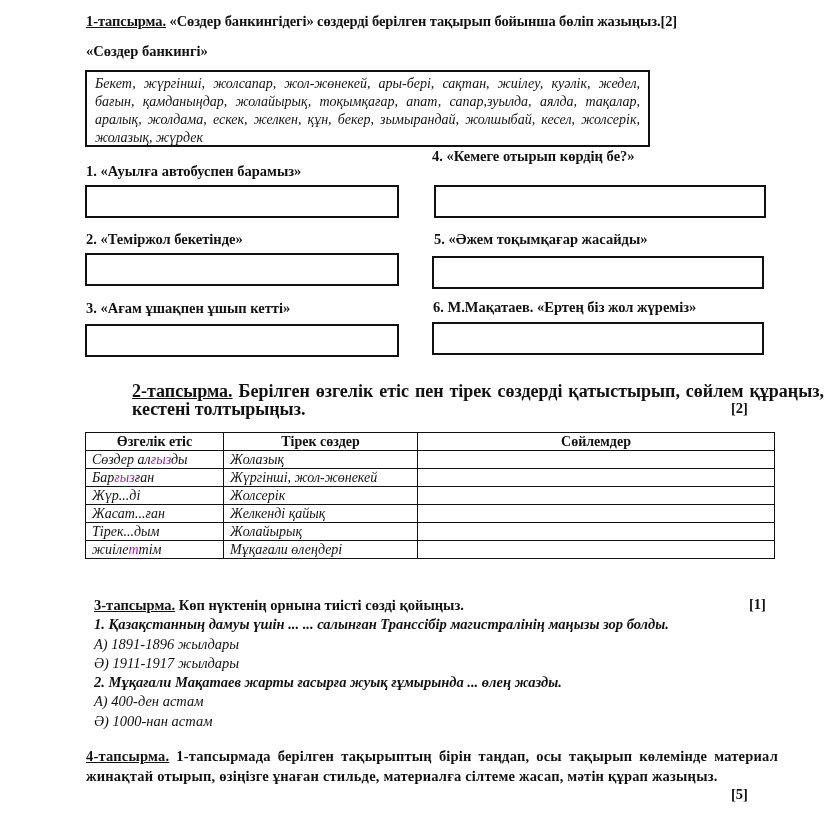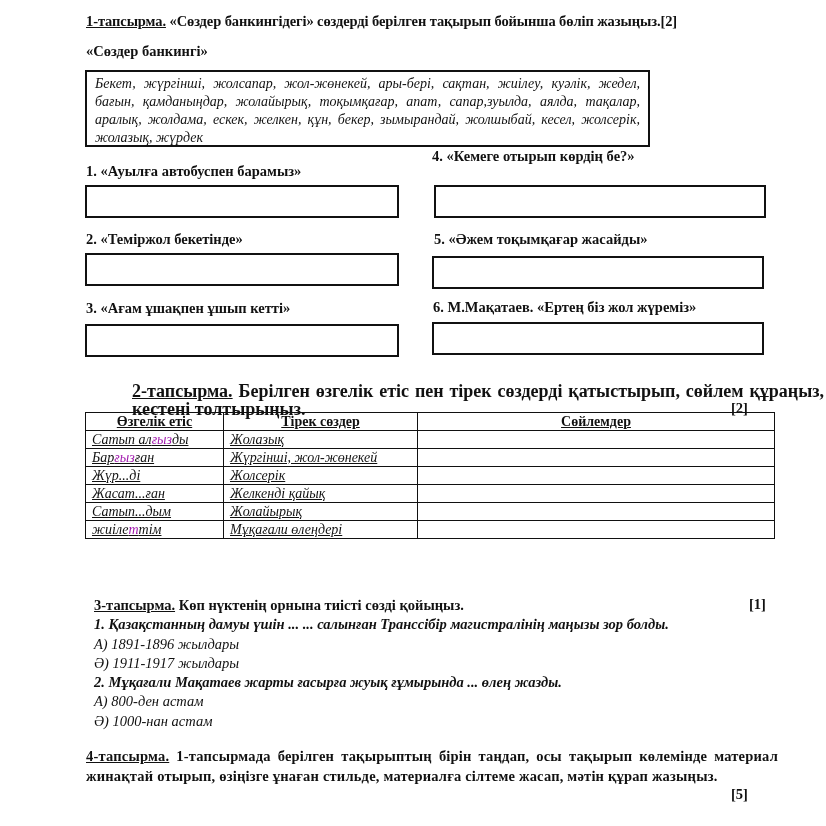--- a/index.html
+++ b/index.html
@@ -13,22 +13,22 @@
   .title-line { left: 86px; top: 12px; width: 700px; white-space: nowrap; letter-spacing: -0.1px; }
   .bank-title { left: 86px; top: 42px; }
   .bank-box { left: 85px; top: 70px; width: 565px; height: 77px; border: 2px solid #111;
               box-sizing: border-box; padding: 3px 8px; font-style: italic; font-size: 14px;
               line-height: 18px; text-align: justify; }
   .q-label { font-weight: bold; font-size: 14.5px; white-space: nowrap; }
   .ans-box { border: 2px solid #111; box-sizing: border-box; }
   .task2 { left: 86px; top: 382px; width: 692px; font-weight: bold; font-size: 18px;
            line-height: 18px; text-align: justify; margin-left: 46px; }
   .score { position: absolute; font-weight: bold; font-size: 14.5px; }
-  table.verbs { position: absolute; left: 85px; top: 412px; width: 690px; border-collapse: collapse;
-                font-size: 14px; text-decoration: underline; }
+  table.verbs { position: absolute; left: 85px; top: 432px; width: 690px; border-collapse: collapse;
+                font-size: 14px; }
   table.verbs th, table.verbs td { border: 1.5px solid #111; height: 17px; padding: 0 6px;
                 line-height: 17px; }
   table.verbs th { font-weight: bold; text-align: center; }
   table.verbs td { font-style: italic; }
   .red { color: #a21caf; }
   .task3 { left: 94px; top: 596px; width: 692px; font-size: 14.5px; line-height: 19.3px; }
   .task4 { left: 86px; top: 747px; width: 692px; font-weight: bold; font-size: 14.5px;
            line-height: 19.5px; text-align: justify; letter-spacing: 0.2px; }
 </style>
 </head>
@@ -71,59 +71,59 @@
     </colgroup>
   <thead>
     <tr>
       <th>Өзгелік етіс</th>
       <th>Тірек сөздер</th>
       <th>Сөйлемдер</th>
     </tr>
   </thead>
   <tbody>
     <tr>
-      <td><span>Сатып ал</span><span class="red">ғыз</span><span>ды</span></td>
+      <td><span>Сөздер ал</span><span class="red">ғыз</span><span>ды</span></td>
       <td>Жолазық</td>
       <td></td>
     </tr>
     <tr>
       <td><span>Бар</span><span class="red">ғыз</span><span>ған</span></td>
       <td>Жүргінші, жол-жөнекей</td>
       <td></td>
     </tr>
     <tr>
       <td><span>Жүр...ді</span><span class="red"></span><span></span></td>
       <td>Жолсерік</td>
       <td></td>
     </tr>
     <tr>
       <td><span>Жасат...ған</span><span class="red"></span><span></span></td>
       <td>Желкенді қайық</td>
       <td></td>
     </tr>
     <tr>
-      <td><span>Сатып...дым</span><span class="red"></span><span></span></td>
+      <td><span>Тірек...дым</span><span class="red"></span><span></span></td>
       <td>Жолайырық</td>
       <td></td>
     </tr>
     <tr>
       <td><span>жиіле</span><span class="red">т</span><span>тім</span></td>
       <td>Мұқағали өлеңдері</td>
       <td></td>
     </tr>
   </tbody>
 </table>
 
 <div class="abs task3">
   <div class="bold"><span class="u">3-тапсырма.</span><span> Көп нүктенің орнына тиісті сөзді қойыңыз.</span></div>
   <div class="bold ital">1. Қазақстанның дамуы үшін ... ... салынған Транссібір магистралінің маңызы зор болды.</div>
   <div class="ital">А) 1891-1896 жылдары</div>
   <div class="ital">Ә) 1911-1917 жылдары</div>
   <div class="bold ital">2. Мұқағали Мақатаев жарты ғасырға жуық ғұмырында ... өлең жазды.</div>
-  <div class="ital">А) 800-ден астам</div>
+  <div class="ital">А) 400-ден астам</div>
   <div class="ital">Ә) 1000-нан астам</div>
 </div>
 <div class="score" style="left:749px; top:596px;">[1]</div>
 
 <div class="abs task4">
   <span class="u">4-тапсырма.</span><span> 1-тапсырмада берілген тақырыптың бірін таңдап, осы тақырып көлемінде материал жинақтай отырып, өзіңізге ұнаған стильде, материалға сілтеме жасап, мәтін құрап жазыңыз.</span>
 </div>
 <div class="score" style="left:731px; top:786px;">[5]</div>
 
 </body></html>

